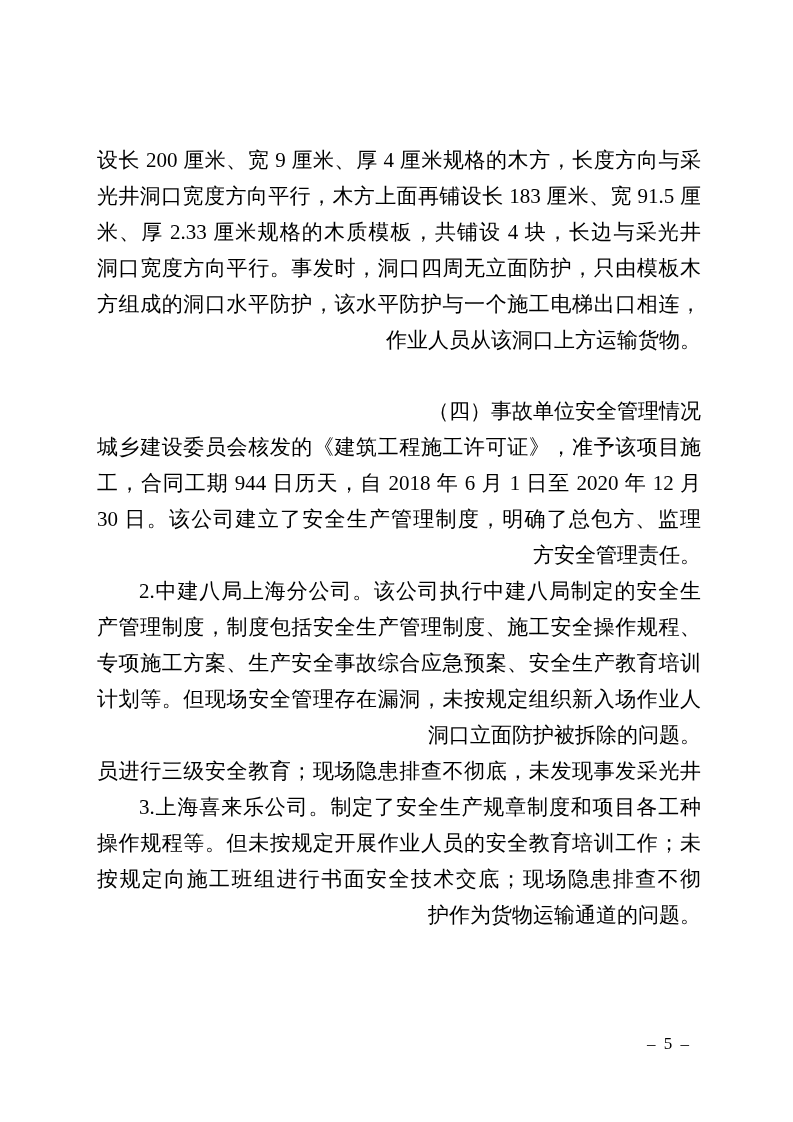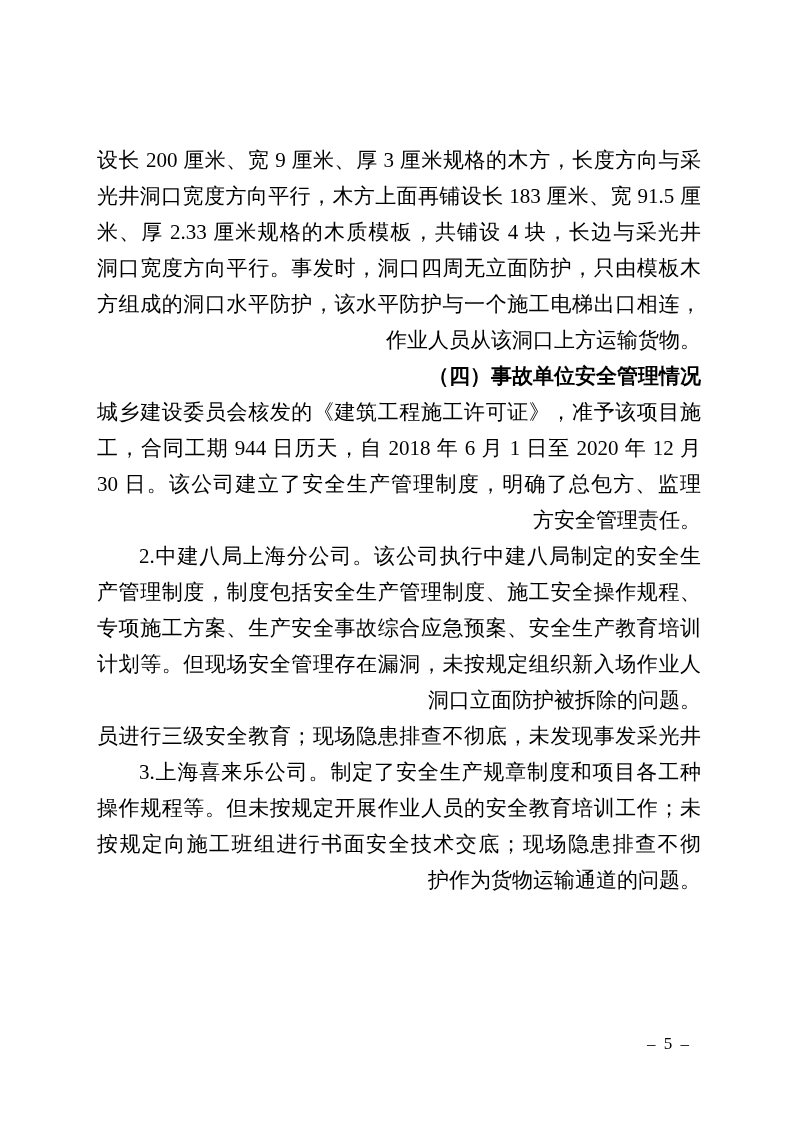--- a/index.html
+++ b/index.html
@@ -31,37 +31,38 @@
     white-space: normal;
   }
   .line.justify {
     text-align: justify;
     text-align-last: justify;
   }
   .line.indent {
     text-indent: 2em;
   }
   .line.heading {
-    font-weight: 700;
+    font-weight: 400;
+    margin-top: 35px;
   }
   .page-number {
     position: absolute;
     top: 1034px;
     right: 102px;
     font-size: 17px;
     letter-spacing: 2px;
     color: #000000;
   }
 </style>
 </head>
 <body>
 
 <div class="page">
   <div class="doc-body" id="doc-body">
-      <div class="line justify">设长 200 厘米、宽 9 厘米、厚 3 厘米规格的木方，长度方向与采</div>
+      <div class="line justify">设长 200 厘米、宽 9 厘米、厚 4 厘米规格的木方，长度方向与采</div>
       <div class="line justify">光井洞口宽度方向平行，木方上面再铺设长 183 厘米、宽 91.5 厘</div>
       <div class="line justify">米、厚 2.33 厘米规格的木质模板，共铺设 4 块，长边与采光井</div>
       <div class="line justify">洞口宽度方向平行。事发时，洞口四周无立面防护，只由模板木</div>
       <div class="line justify">方组成的洞口水平防护，该水平防护与一个施工电梯出口相连，</div>
       <div class="line">作业人员从该洞口上方运输货物。</div>
       <div class="line indent heading">（四）事故单位安全管理情况</div>
       <div class="line justify">城乡建设委员会核发的《建筑工程施工许可证》，准予该项目施</div>
       <div class="line justify">工，合同工期 944 日历天，自 2018 年 6 月 1 日至 2020 年 12 月</div>
       <div class="line justify">30 日。该公司建立了安全生产管理制度，明确了总包方、监理</div>
       <div class="line">方安全管理责任。</div>

